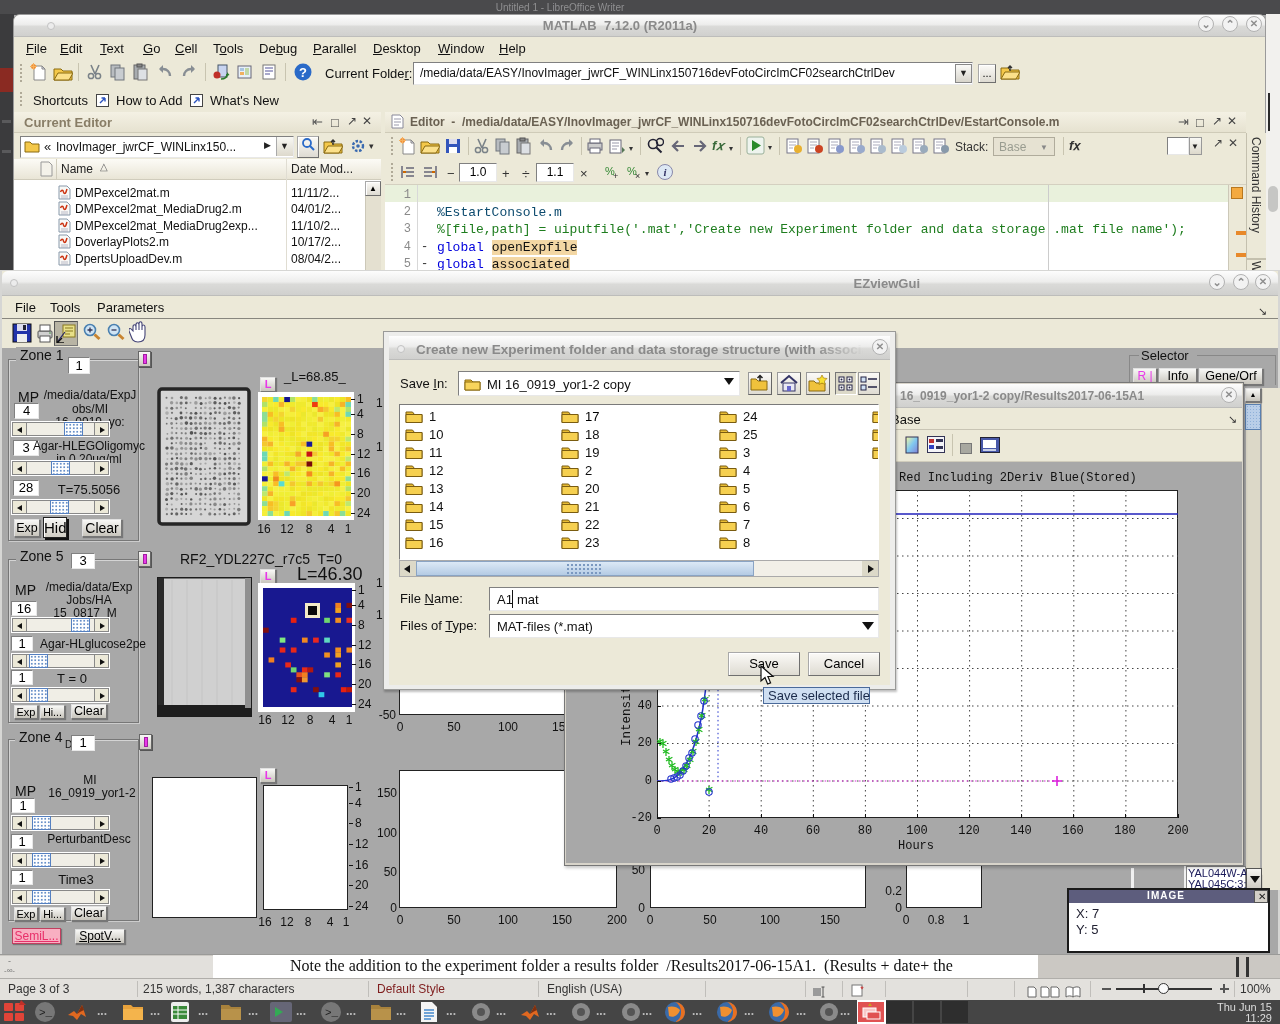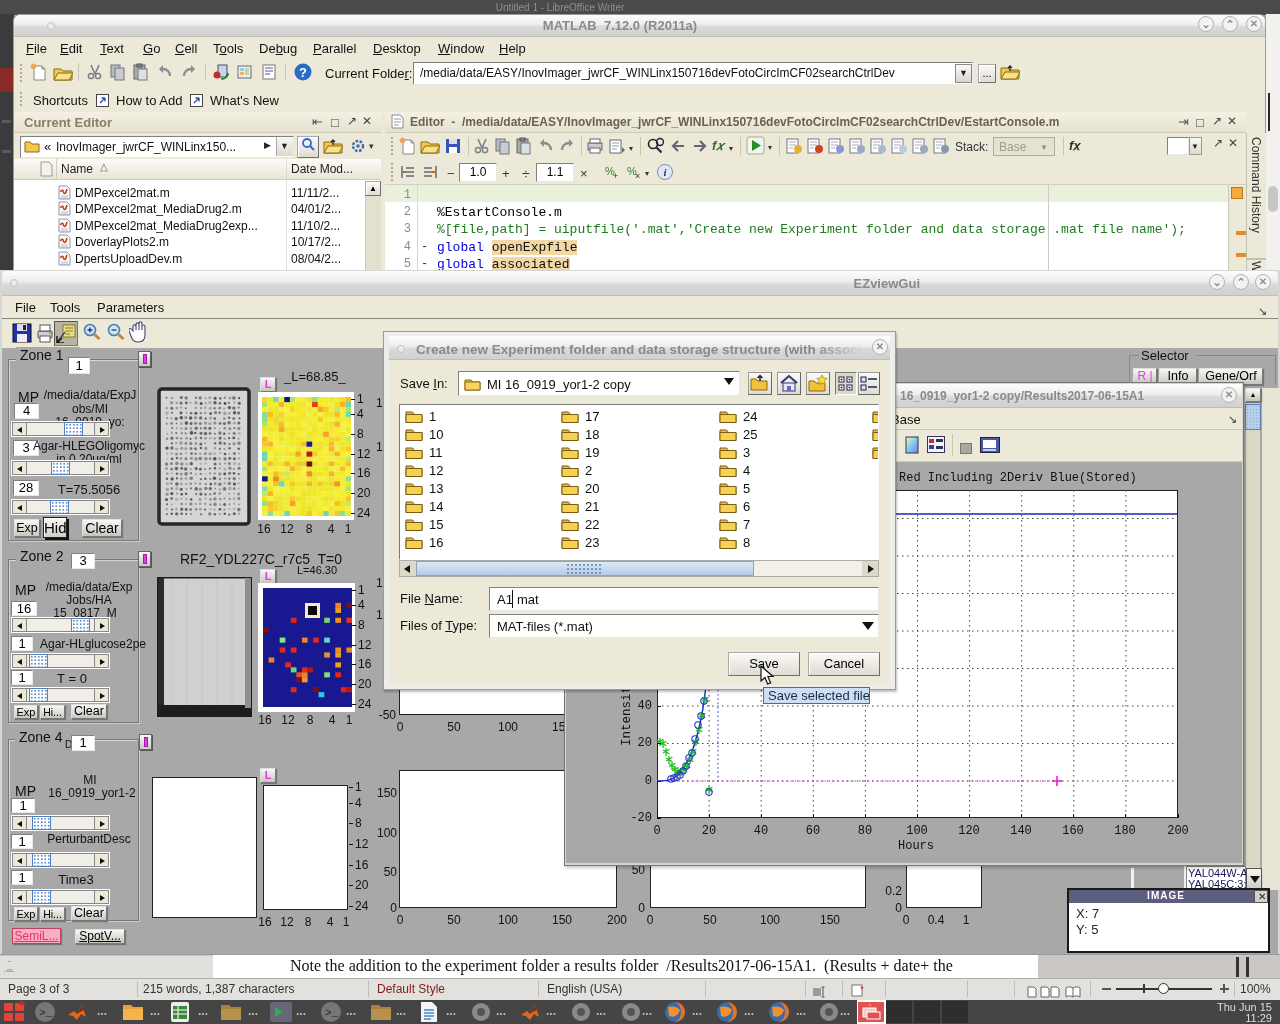--- a/index.html
+++ b/index.html
@@ -366,21 +366,21 @@
       <div style="position:absolute;left:0px;width:400px;text-align:right;white-space:nowrap;">3</div>
     </div>
 <div style="position:absolute;left:11px;top:240px;width:0;font-size:12px;color:#8a8a8a;font-family:'Liberation Mono',monospace;">
       <div style="position:absolute;left:0px;width:400px;text-align:right;white-space:nowrap;">4</div>
     </div>
 <div style="position:absolute;left:11px;top:257px;width:0;font-size:12px;color:#8a8a8a;font-family:'Liberation Mono',monospace;">
       <div style="position:absolute;left:0px;width:400px;text-align:right;white-space:nowrap;">5</div>
     </div>
 <div style="position:absolute;left:421px;top:240px;font-size:12px;color:#333;white-space:nowrap;font-family:'Liberation Mono',monospace;">-</div>
 <div style="position:absolute;left:421px;top:257px;font-size:12px;color:#333;white-space:nowrap;font-family:'Liberation Mono',monospace;">-</div>
-<div style="position:absolute;left:437px;top:205px;font-size:13px;color:#000000;white-space:nowrap;font-family:'Liberation Mono',monospace;">%EstartConsole.m</div>
+<div style="position:absolute;left:437px;top:205px;font-size:13px;color:#0c4a6e;white-space:nowrap;font-family:'Liberation Mono',monospace;">%EstartConsole.m</div>
 <div style="position:absolute;left:437px;top:222px;font-size:13px;color:#1e7d1e;white-space:nowrap;font-family:'Liberation Mono',monospace;">%[file,path] = uiputfile('.mat','Create new Experiment folder and data storage .mat file name');</div>
 <div style="position:absolute;left:437px;top:240px;font-size:13px;color:#111;white-space:nowrap;font-family:'Liberation Mono',monospace;"><span style="color:#0000dd;">global</span> <span style="background:#f3d7a4;">openExpfile</span></div>
 <div style="position:absolute;left:437px;top:257px;font-size:13px;color:#111;white-space:nowrap;font-family:'Liberation Mono',monospace;"><span style="color:#0000dd;">global</span> <span style="background:#f3d7a4;">associated</span></div>
 <div style="position:absolute;left:1228px;top:185px;width:18px;height:85px;background:#ece9d8;border-left:1px solid #ccc8b8;"></div>
 <div style="position:absolute;left:1231px;top:187px;width:12px;height:12px;background:#f4aa40;border:1px solid #b87820;"></div>
 <div style="position:absolute;left:1236px;top:231px;width:10px;height:4px;background:#e8892a;"></div>
 <div style="position:absolute;left:1236px;top:253px;width:10px;height:4px;background:#e8892a;"></div>
 <div style="position:absolute;left:1246px;top:133px;width:20px;height:137px;background:#ece9d8;border-left:1px solid #c4c0ae;"></div>
 <div style="position:absolute;left:1247px;top:137px;width:18px;height:120px;font-size:12px;color:#333;">
       <div style="position:absolute;left:2px;top:0;writing-mode:vertical-rl;white-space:nowrap;">Command History</div>
@@ -488,21 +488,21 @@
     </div>
 <div style="position:absolute;left:94px;top:500px;width:15px;height:14px;background:#ece9d8;border:1px solid #888;">
       <div style="position:absolute;left:5px;top:3.5px;width:0;height:0;border-left:5px solid #111;border-top:3.5px solid transparent;border-bottom:3.5px solid transparent;"></div>
     </div>
 <div style="position:absolute;left:50px;top:500px;width:19px;height:14px;background:#fff;border:1.5px solid #5580c0;background-image:radial-gradient(#6890c8 1.1px,transparent 1.1px);background-size:3.5px 3.5px;"></div>
 <div style="position:absolute;left:14px;top:519px;width:26px;height:18px;background:linear-gradient(#f8f8f6,#c8c5bc);border:1px solid #777;border-top-color:#e0e0e0;border-left-color:#e0e0e0;box-shadow:1px 1px 1px #777;font-size:12.5px;text-align:center;line-height:16px;white-space:nowrap;overflow:hidden;">Exp</div>
 <div style="position:absolute;left:43px;top:517px;width:24px;height:21px;border:1px solid #222;background:linear-gradient(#f8f8f6,#d0cdc4);box-shadow:2px 2px 0 #111, inset 1px 1px 0 #fff;font-size:15px;text-align:center;line-height:19px;white-space:nowrap;overflow:hidden;">Hide</div>
 <div style="position:absolute;left:82px;top:519px;width:40px;height:18px;background:linear-gradient(#f8f8f6,#c8c5bc);border:1px solid #777;border-top-color:#e0e0e0;border-left-color:#e0e0e0;box-shadow:1px 1px 1px #777;font-size:14px;text-align:center;line-height:16px;white-space:nowrap;overflow:hidden;">Clear</div>
 <div style="position:absolute;left:8px;top:559px;width:131px;height:164px;border:1px solid #777;box-shadow:inset 1px 1px 0 #d4d4d4, 1px 1px 0 #cccccc;"></div>
 <div style="position:absolute;left:16px;top:548px;width:64px;height:16px;background:#a8a8a8;"></div>
-<div style="position:absolute;left:20px;top:548px;font-size:14px;color:#111;white-space:nowrap;">Zone 2</div>
+<div style="position:absolute;left:20px;top:548px;font-size:14px;color:#111;white-space:nowrap;">Zone 5</div>
 <div style="position:absolute;left:71px;top:553px;width:24px;height:16px;background:#fff;border:1px solid #808080;border-bottom-color:#e8e8e8;border-right-color:#e8e8e8;font-size:13px;text-align:center;line-height:14px;white-space:nowrap;overflow:hidden;">3</div>
 <div style="position:absolute;left:138px;top:551px;width:13px;height:16px;background:linear-gradient(#f8f8f6,#ccc9c0);border:1px solid #666;box-shadow:1px 1px 0 #555;">
       <div style="position:absolute;left:4px;top:2px;width:4px;height:10px;background:#e838e8;border:1px solid #a020a0;"></div>
     </div>
 <div style="position:absolute;left:15px;top:582px;font-size:14px;color:#111;white-space:nowrap;">MP</div>
 <div style="position:absolute;left:89px;top:580px;width:0;font-size:12px;color:#111;">
       <div style="position:absolute;left:-300px;width:600px;text-align:center;white-space:nowrap;">/media/data/Exp</div>
     </div>
 <div style="position:absolute;left:89px;top:593px;width:0;font-size:12px;color:#111;">
       <div style="position:absolute;left:-300px;width:600px;text-align:center;white-space:nowrap;">Jobs/HA</div>
@@ -1395,21 +1395,21 @@
 <div style="position:absolute;left:309px;top:522px;width:0;font-size:12px;color:#111;">
       <div style="position:absolute;left:-300px;width:600px;text-align:center;white-space:nowrap;">8</div>
     </div>
 <div style="position:absolute;left:331px;top:522px;width:0;font-size:12px;color:#111;">
       <div style="position:absolute;left:-300px;width:600px;text-align:center;white-space:nowrap;">4</div>
     </div>
 <div style="position:absolute;left:348px;top:522px;width:0;font-size:12px;color:#111;">
       <div style="position:absolute;left:-300px;width:600px;text-align:center;white-space:nowrap;">1</div>
     </div>
 <div style="position:absolute;left:180px;top:551px;font-size:14px;color:#111;white-space:nowrap;">RF2_YDL227C_r7c5&nbsp; T=0</div>
-<div style="position:absolute;left:297px;top:564px;font-size:11px;color:#111;white-space:nowrap;">L=46.30</div>
+<div style="position:absolute;left:297px;top:564px;font-size:18px;color:#111;white-space:nowrap;">L=46.30</div>
 <div style="position:absolute;left:260px;top:569px;width:16px;height:15px;background:linear-gradient(#f8f8f6,#c8c5bc);border:1px solid #777;border-top-color:#e0e0e0;border-left-color:#e0e0e0;box-shadow:1px 1px 1px #777;font-size:11px;text-align:center;line-height:13px;white-space:nowrap;overflow:hidden;color:#e838e8;font-weight:bold;">L</div>
 <svg width="95" height="140" style="position:absolute;left:157px;top:577px;">
       <rect x="0" y="0" width="95" height="140" fill="#d0d0d0"></rect>
       <rect x="0" y="0" width="95" height="140" fill="none" stroke="#1c1c1c" stroke-width="3"></rect>
       <rect x="1" y="1" width="6" height="138" fill="#2a2a2a"></rect>
       <rect x="1" y="128" width="93" height="11" fill="#1e1e1e"></rect>
       <rect x="88" y="1" width="6" height="130" fill="#909090"></rect>
       <rect x="14" y="3" width="2" height="125" fill="#cacaca"></rect>
       <rect x="29" y="3" width="2" height="125" fill="#cacaca"></rect>
       <rect x="44" y="3" width="2" height="125" fill="#cacaca"></rect>
@@ -1607,21 +1607,21 @@
 <div style="position:absolute;left:502px;top:884px;width:0;font-size:12px;color:#111;">
       <div style="position:absolute;left:0px;width:400px;text-align:right;white-space:nowrap;">0.2</div>
     </div>
 <div style="position:absolute;left:502px;top:901px;width:0;font-size:12px;color:#111;">
       <div style="position:absolute;left:0px;width:400px;text-align:right;white-space:nowrap;">0</div>
     </div>
 <div style="position:absolute;left:906px;top:913px;width:0;font-size:12px;color:#111;">
       <div style="position:absolute;left:-300px;width:600px;text-align:center;white-space:nowrap;">0</div>
     </div>
 <div style="position:absolute;left:936px;top:913px;width:0;font-size:12px;color:#111;">
-      <div style="position:absolute;left:-300px;width:600px;text-align:center;white-space:nowrap;">0.4</div>
+      <div style="position:absolute;left:-300px;width:600px;text-align:center;white-space:nowrap;">0.8</div>
     </div>
 <div style="position:absolute;left:966px;top:913px;width:0;font-size:12px;color:#111;">
       <div style="position:absolute;left:-300px;width:600px;text-align:center;white-space:nowrap;">1</div>
     </div>
 <div style="position:absolute;left:1129px;top:355px;width:147px;height:30px;border:1px solid #888;border-bottom:none;"></div>
 <div style="position:absolute;left:1139px;top:348px;width:58px;height:16px;background:#a8a8a8;"></div>
 <div style="position:absolute;left:1141px;top:348px;font-size:13px;color:#111;white-space:nowrap;">Selector</div>
 <div style="position:absolute;left:1133px;top:368px;width:24px;height:17px;background:linear-gradient(#f8f8f6,#c8c5bc);border:1px solid #777;border-top-color:#e0e0e0;border-left-color:#e0e0e0;box-shadow:1px 1px 1px #777;font-size:12px;text-align:center;line-height:15px;white-space:nowrap;overflow:hidden;color:#e838e8;">R&nbsp;|</div>
 <div style="position:absolute;left:1159px;top:368px;width:38px;height:17px;background:linear-gradient(#f8f8f6,#c8c5bc);border:1px solid #777;border-top-color:#e0e0e0;border-left-color:#e0e0e0;box-shadow:1px 1px 1px #777;font-size:12.5px;text-align:center;line-height:15px;white-space:nowrap;overflow:hidden;">Info</div>
 <div style="position:absolute;left:1199px;top:368px;width:64px;height:17px;background:linear-gradient(#f8f8f6,#c8c5bc);border:1px solid #777;border-top-color:#e0e0e0;border-left-color:#e0e0e0;box-shadow:1px 1px 1px #777;font-size:12.5px;text-align:center;line-height:15px;white-space:nowrap;overflow:hidden;">Gene/Orf</div>

